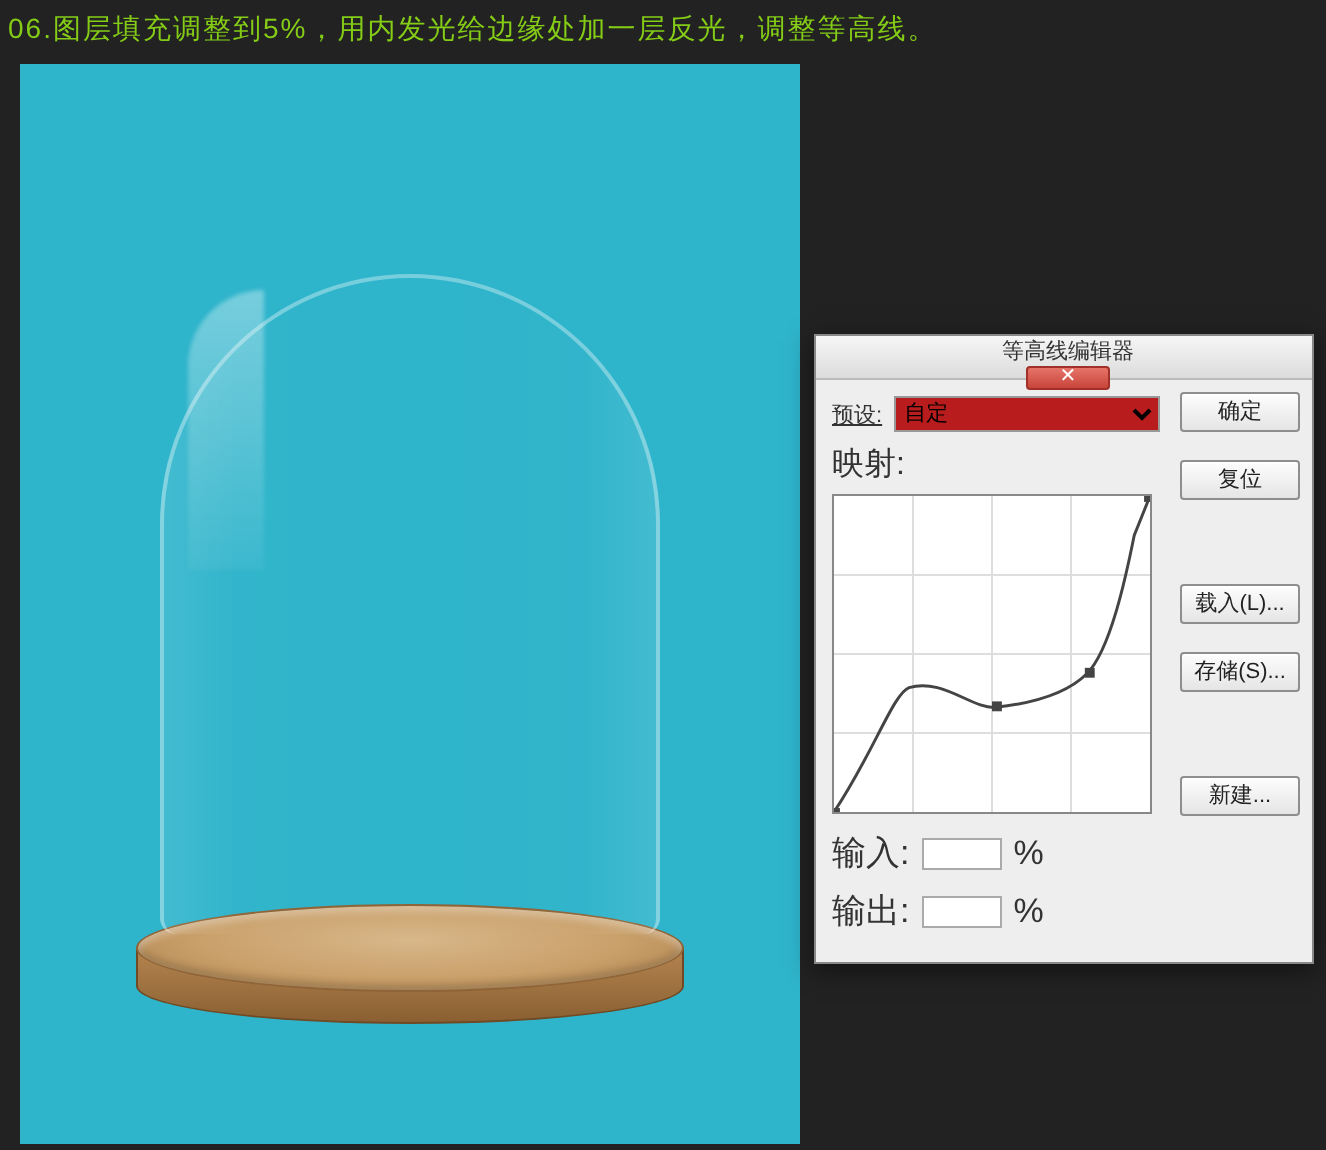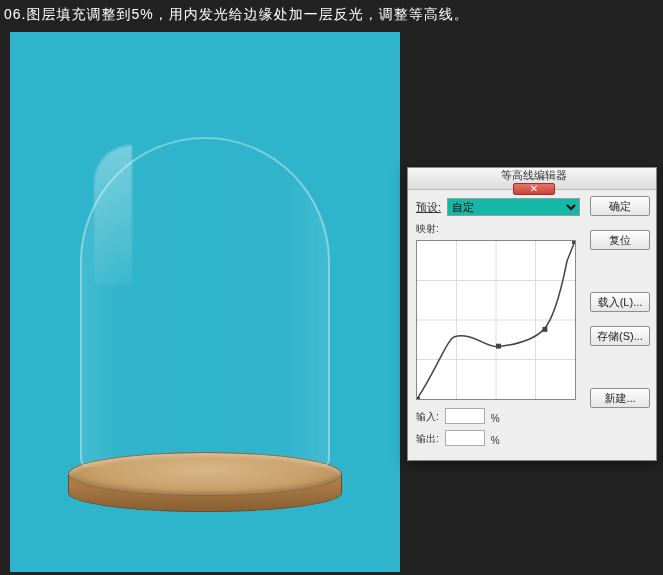--- a/index.html
+++ b/index.html
@@ -6,21 +6,21 @@
     body {
       width: 663px;
       height: 575px;
       background: #222;
       font-family: "Microsoft YaHei", SimSun, sans-serif;
       font-size: 12px;
       position: relative;
       overflow: hidden;
     }
     .instruction {
-      color: #ffffff;
+      color: #84cc16;
       font-size: 14px;
       padding: 6px 20px 10px 4px;
       letter-spacing: 1px;
     }
     .canvas-area {
       position: absolute;
       left: 10px;
       top: 32px;
       width: 390px;
       height: 540px;
@@ -134,41 +134,41 @@
       margin-bottom: 6px;
       font-size: 11px;
       color: #333;
     }
     .row label { white-space: nowrap; text-decoration: underline; }
     .preset-select {
       flex: 1;
       margin: 0 6px;
       height: 18px;
       font-size: 11px;
-      background: #14b8a6;
+      background: #b91c1c;
       border: 1px solid #999;
     }
     .section-label {
-      font-size: 10px;
+      font-size: 16px;
       color: #333;
       margin-bottom: 4px;
     }
     .curve-box {
       width: 160px;
       height: 160px;
       background: #fff;
       border: 1px solid #888;
       position: relative;
       margin-bottom: 8px;
     }
     .curve-box svg { position: absolute; inset: 0; }
     .io-row {
       display: flex;
-      align-items: flex-end;
-      font-size: 10px;
+      align-items: center;
+      font-size: 17px;
       color: #333;
       margin-bottom: 6px;
       gap: 6px;
     }
     .io-row .field {
       width: 40px;
       height: 16px;
       background: #fff;
       border: 1px solid #aaa;
       display: inline-block;

